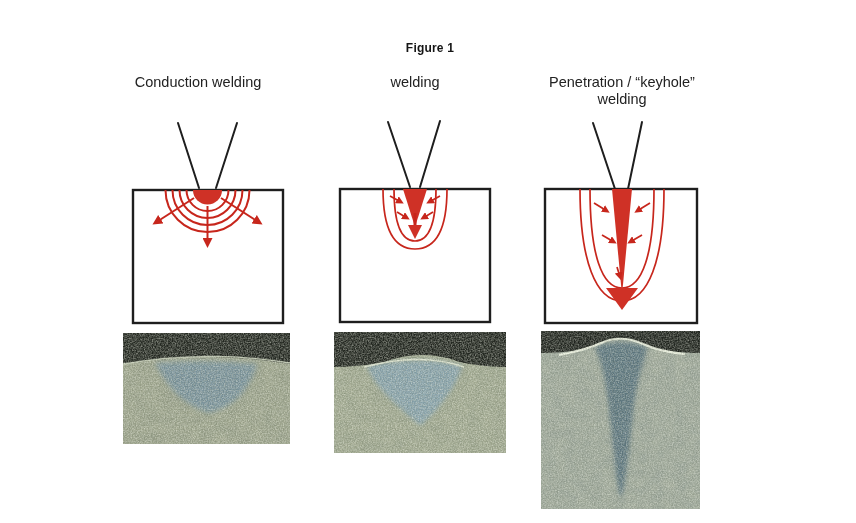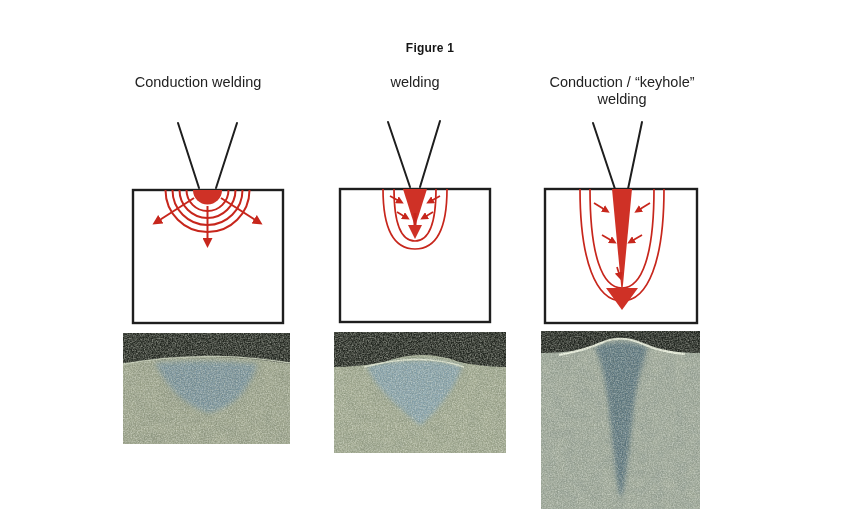--- a/index.html
+++ b/index.html
@@ -74,21 +74,21 @@
   <div class="figure-title">Figure 1</div>
 
   <div class="col-label lbl-1">
     <span>Conduction welding</span>
     <span></span>
   </div>
   <div class="col-label lbl-2">
     <span>welding</span>
   </div>
   <div class="col-label lbl-3">
-    <span>Conduction / “keyhole”</span>
+    <span>Penetration / “keyhole”</span>
     <span>welding</span>
   </div>
 
   <svg class="schematic sch-1" viewBox="0 0 180 215">
     <rect class="box" x="15" y="75" width="150" height="133"></rect>
     <g class="beam">
       <line x1="60" y1="8" x2="81" y2="73"></line>
       <line x1="119" y1="8" x2="98" y2="73"></line>
     </g>
     <path class="red-f" d="M75,75 A14.5,14.5 0 0 0 104,75 Z"></path>

